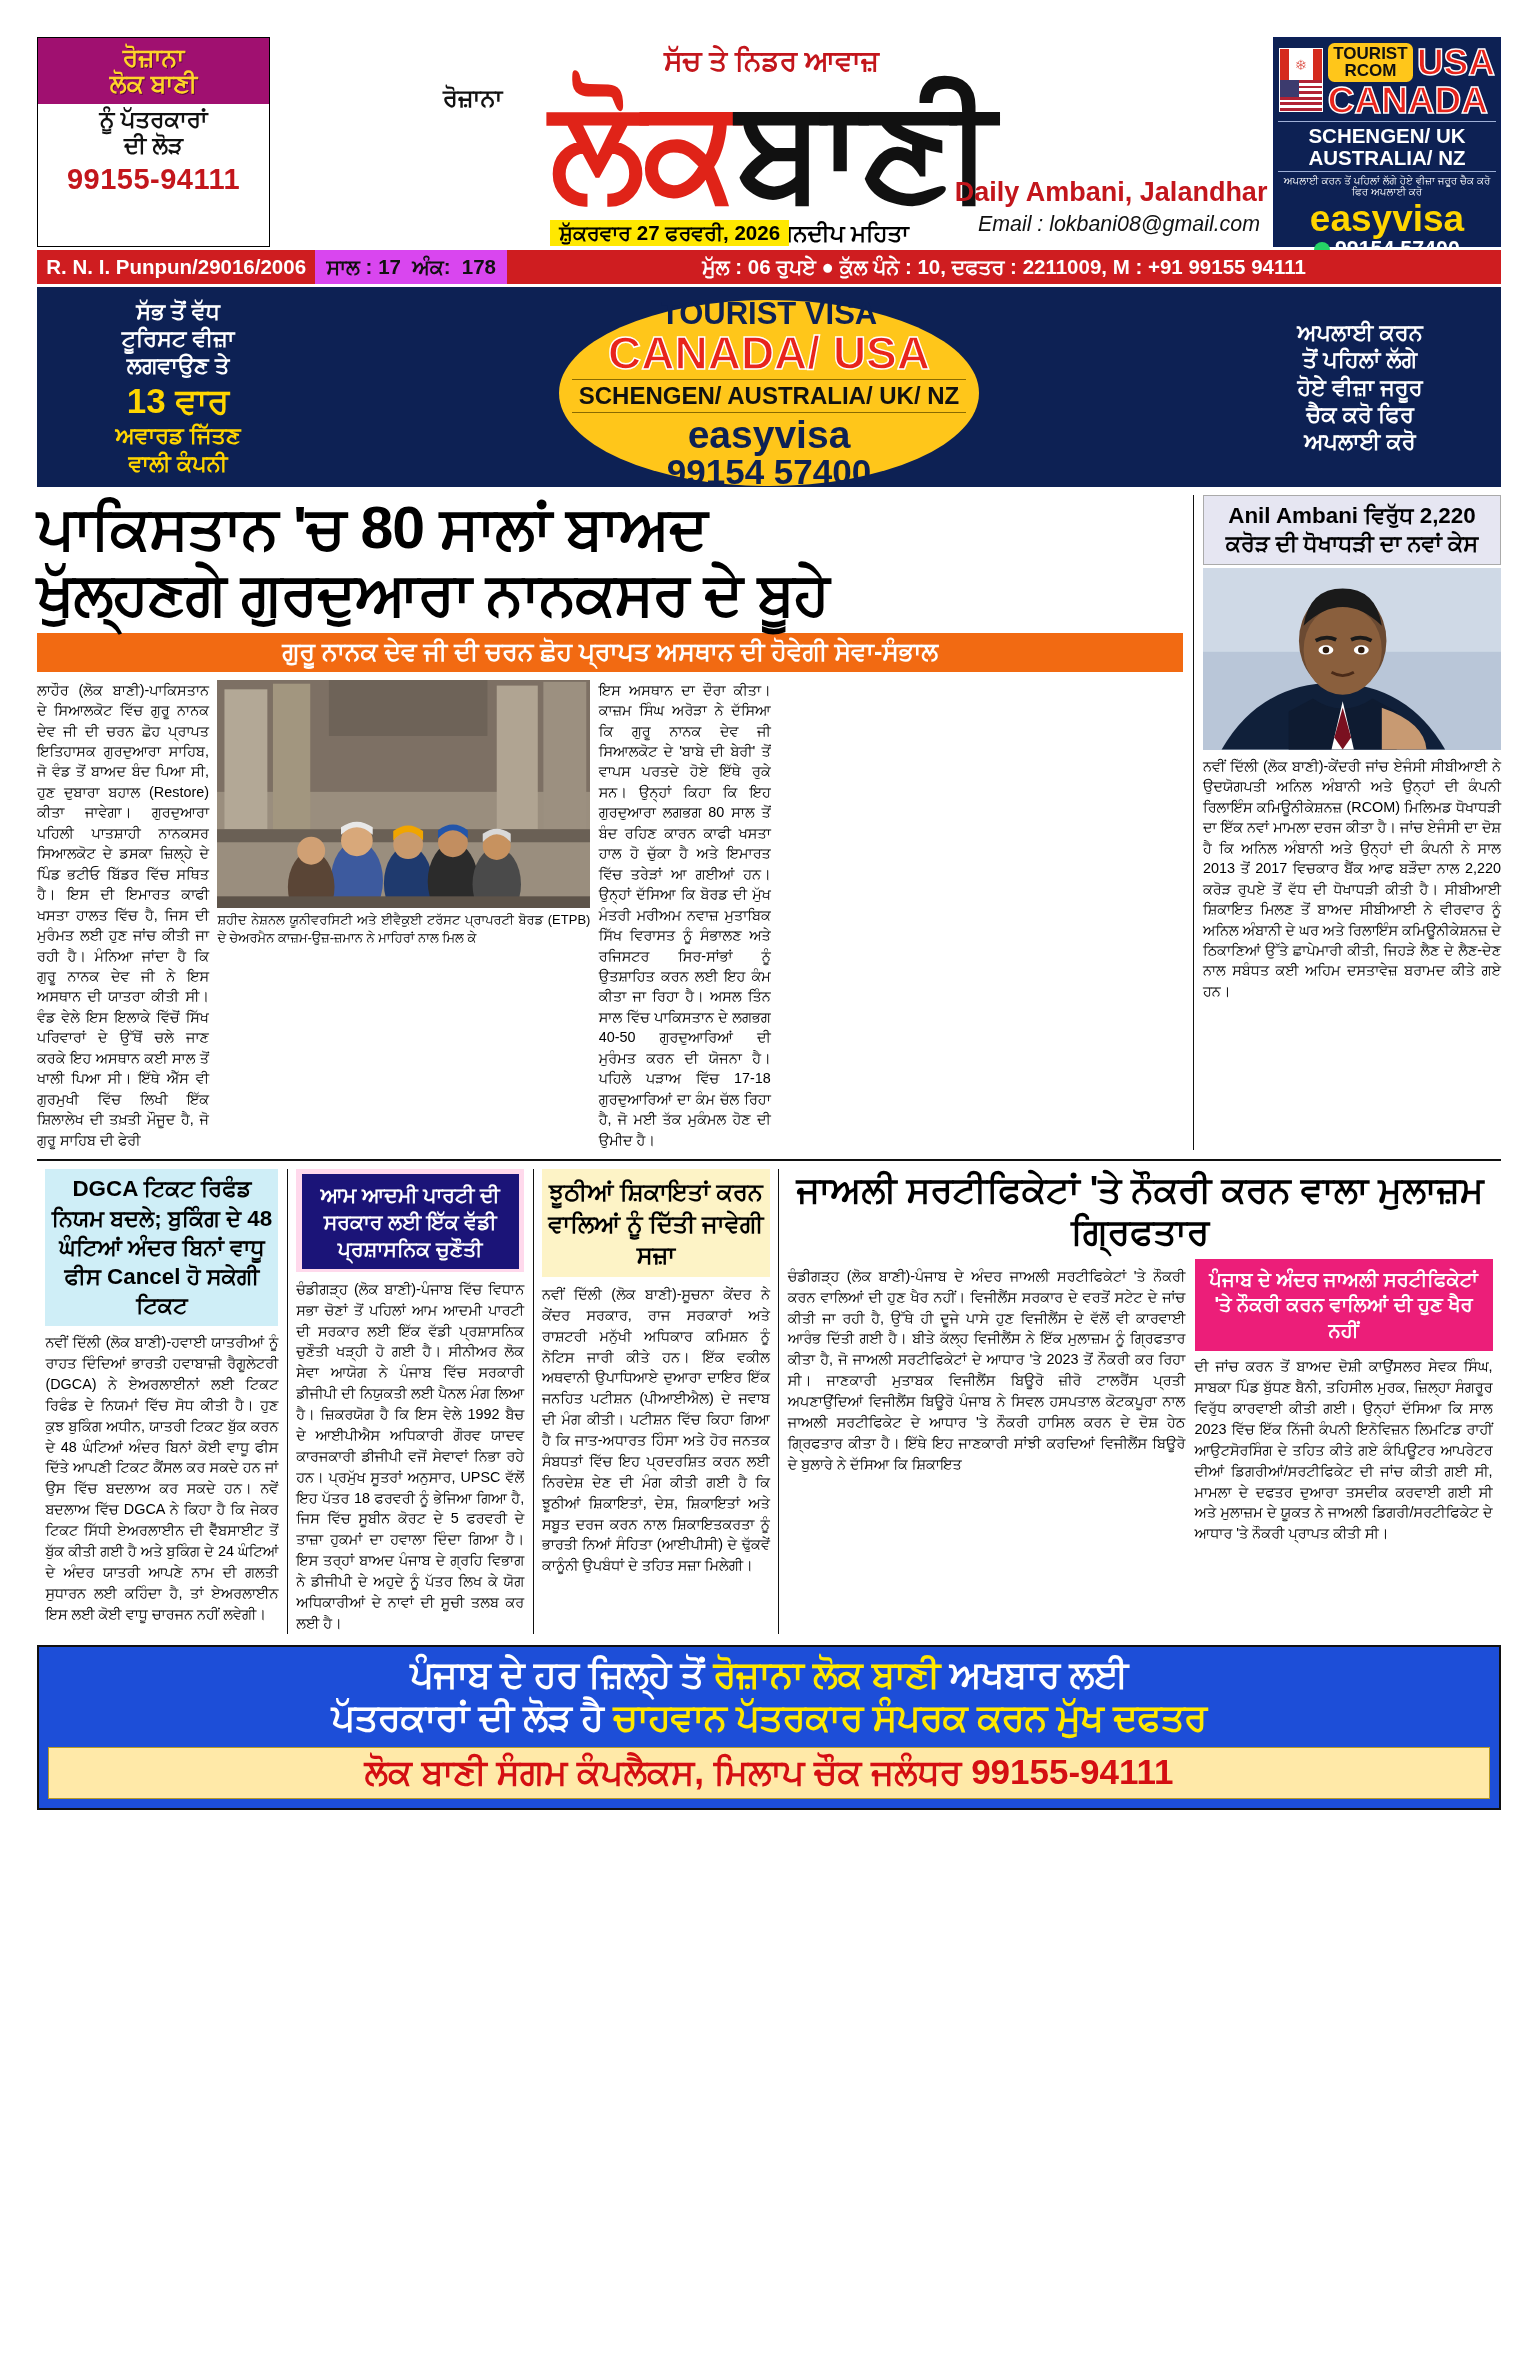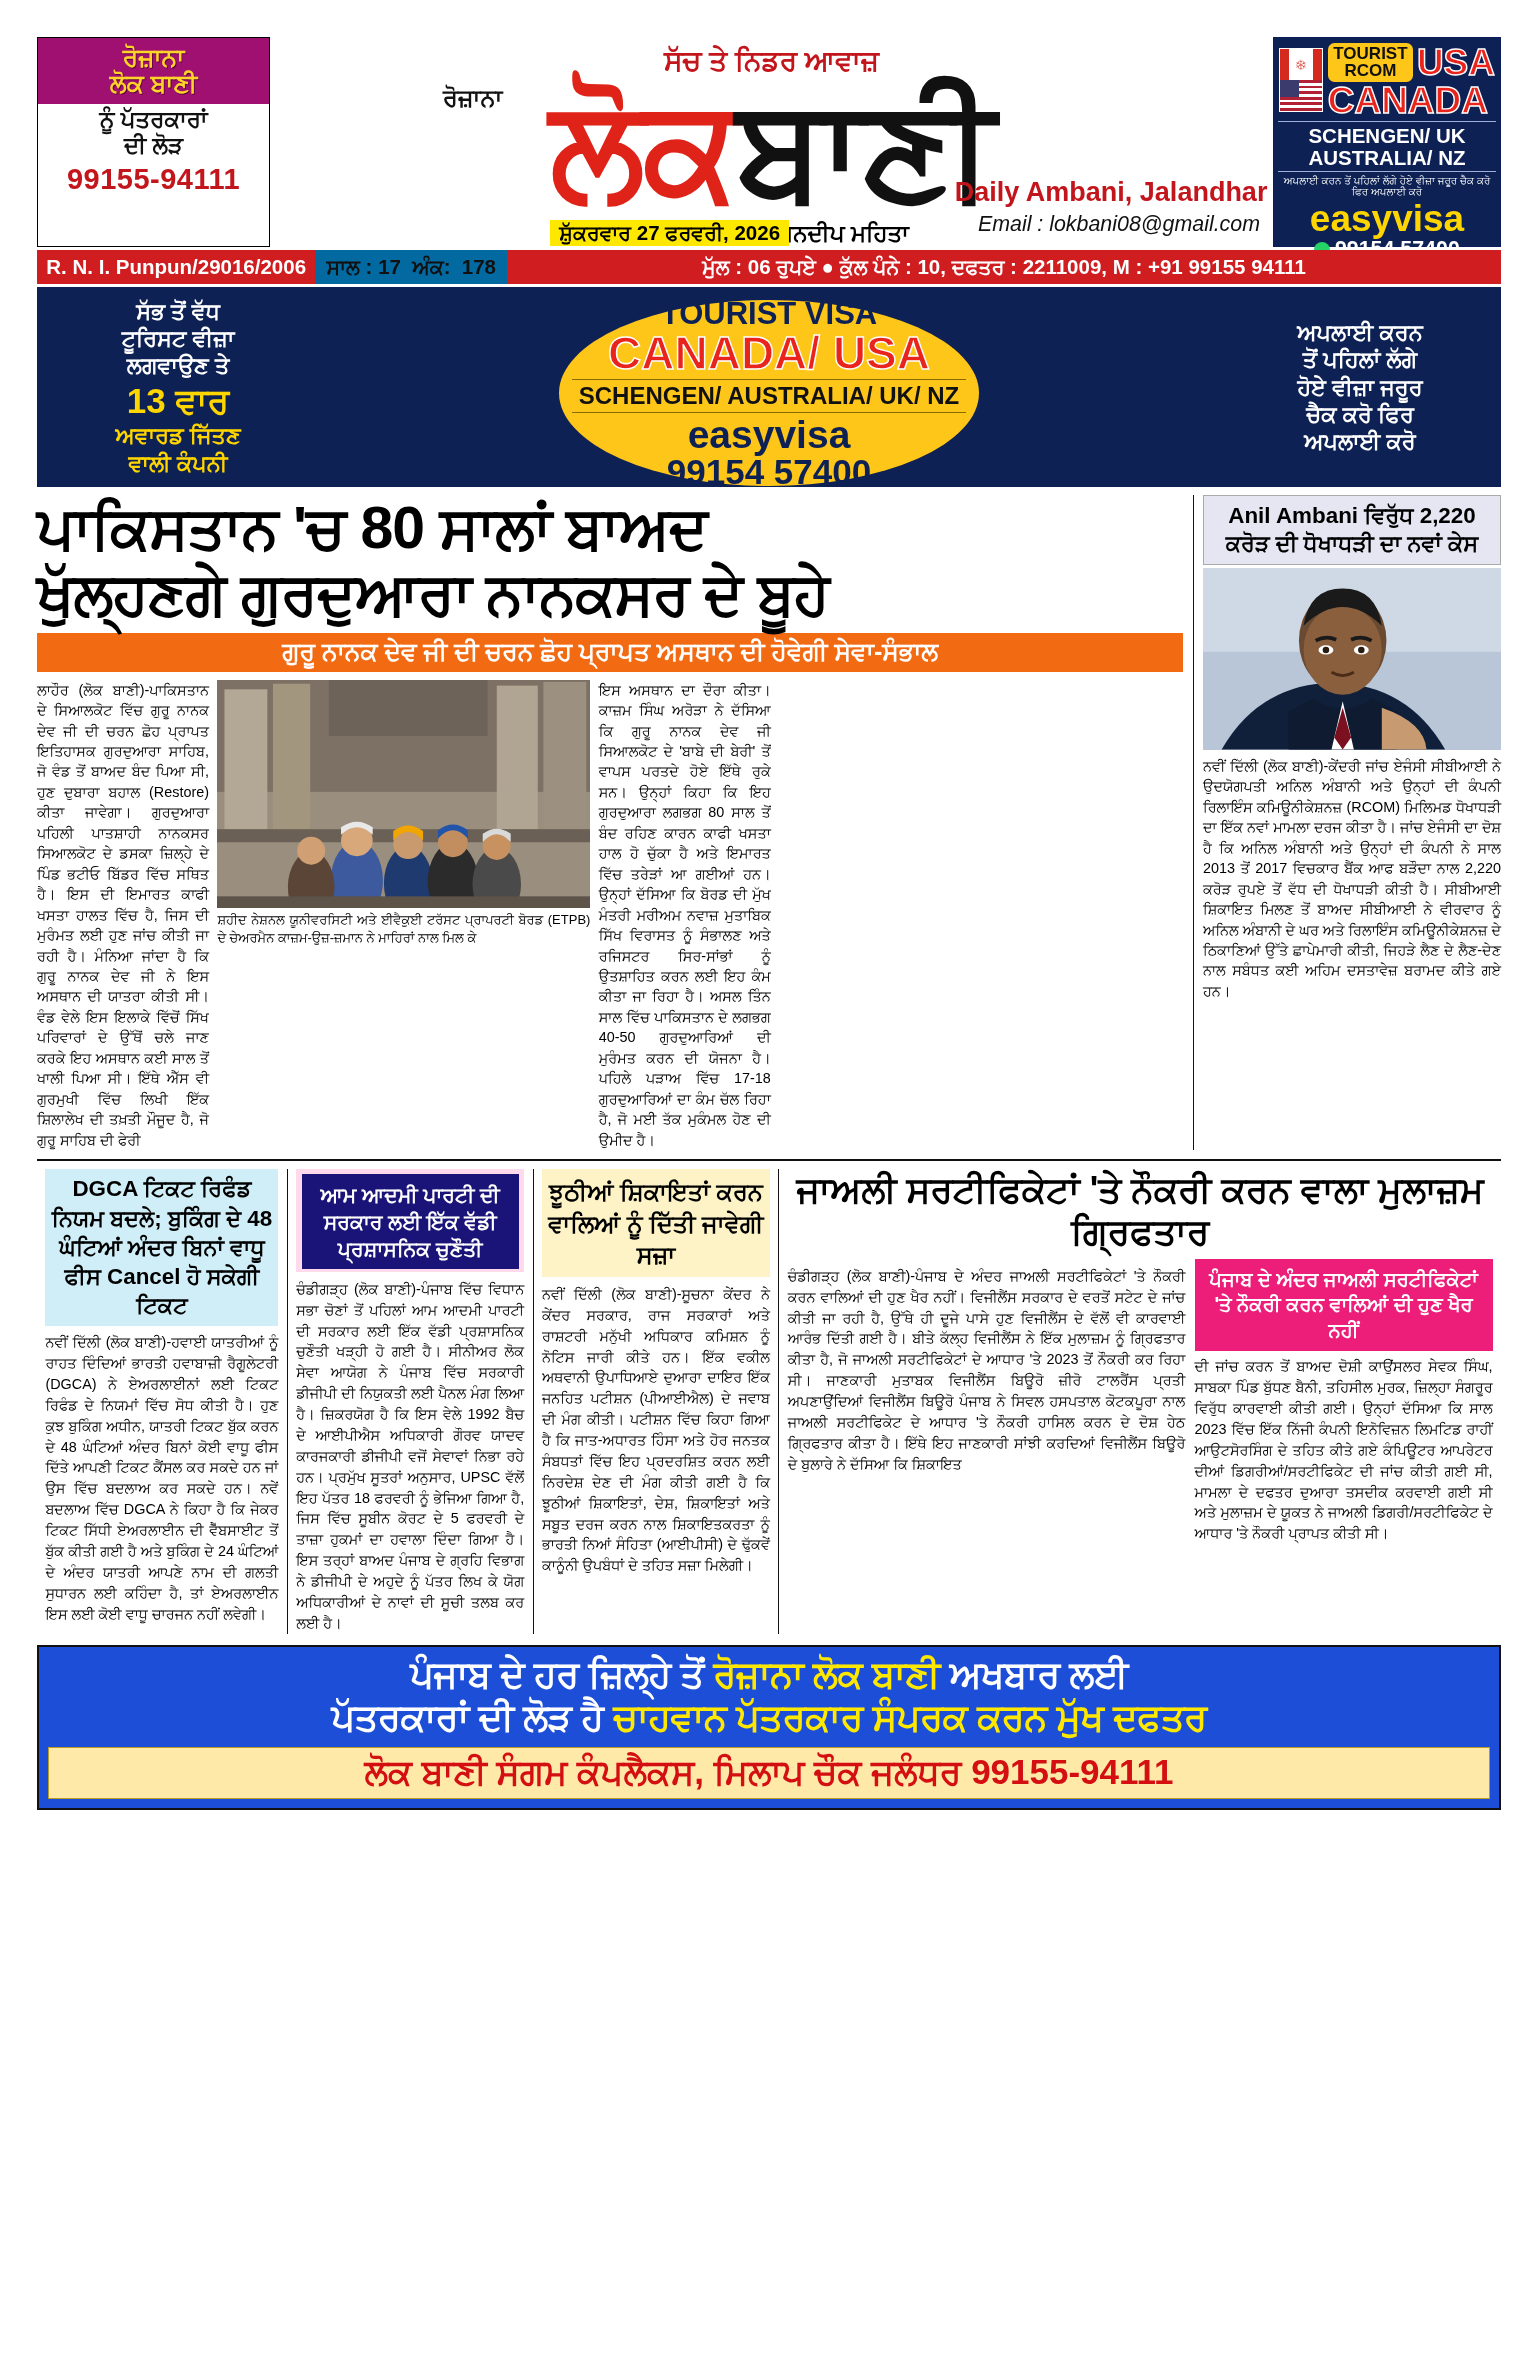--- a/index.html
+++ b/index.html
@@ -43,21 +43,21 @@
   .vr-sub{color:#fff;font-weight:bold;font-size:20.5px;line-height:1.05;text-align:center;
      border-top:1.9px solid #9fb0d8;border-bottom:1.9px solid #9fb0d8;margin:3.7px 0 2.8px;padding:2.8px 0;width:100%;}
   .vr-pa{color:#fff;font-size:10.3px;line-height:1.15;text-align:center;}
   .vr-easy{color:#ffd500;font-weight:bold;font-size:37px;line-height:1;margin-top:1.9px;}
   .vr-phone{color:#fff;font-weight:bold;font-size:21.4px;display:flex;align-items:center;gap:4.7px;}
   .vr-wa{width:16px;height:16px;border-radius:50%;background:#25D366;display:inline-block;}
 
   
   .infobar{display:flex;height:34px;align-items:stretch;margin-top:2.8px;font-weight:bold;color:#fff;}
   .ib-red{background:#cf1d20;padding:0 9.3px;display:flex;align-items:center;font-size:20.5px;}
-  .ib-orange{background:#0369a1;color:#111;padding:0 11.2px;display:flex;align-items:center;font-size:20.5px;gap:11.2px;}
+  .ib-orange{background:#d946ef;color:#111;padding:0 11.2px;display:flex;align-items:center;font-size:20.5px;gap:11.2px;}
   .ib-red2{background:#cf1d20;flex:1;display:flex;align-items:center;justify-content:center;font-size:20.5px;}
 
   
   .evbanner{margin-top:3.7px;height:198px;background:#0d2154;border:1.9px solid #0d2154;display:flex;align-items:center;position:relative;}
   .ev-side{width:280px;text-align:center;color:#fff;font-weight:bold;font-size:22.4px;line-height:1.22;}
   .ev-side .hl{color:#ffd500;}
   .ev-side .big{color:#ffd500;font-size:35px;}
   .ev-oval{flex:1;height:100%;display:flex;align-items:flex-end;justify-content:center;}
   .ev-oval-in{width:420px;height:186px;background:#ffc61a;border-radius:50%/50%;display:flex;
       flex-direction:column;align-items:center;justify-content:center;text-align:center;}

